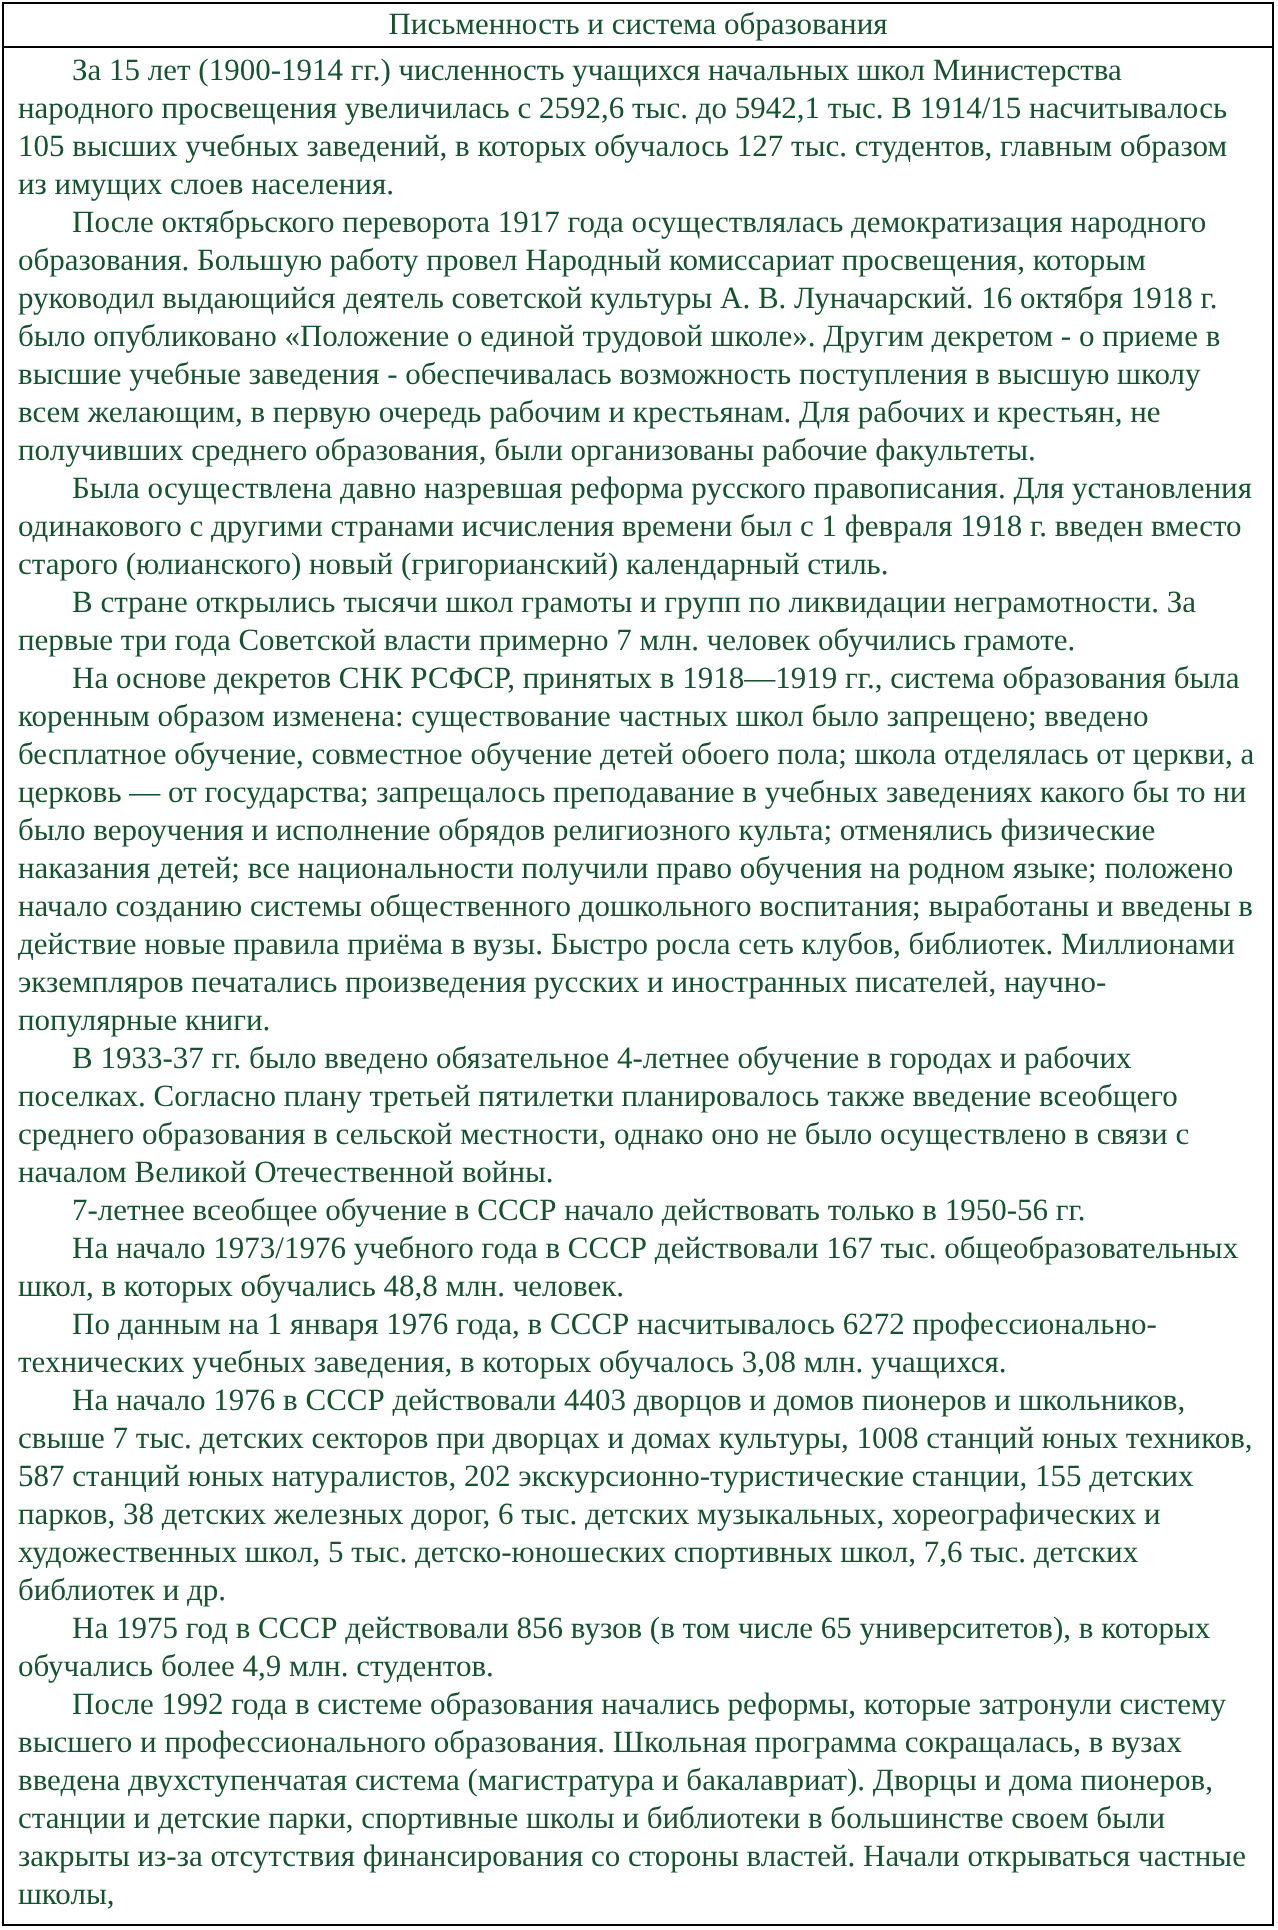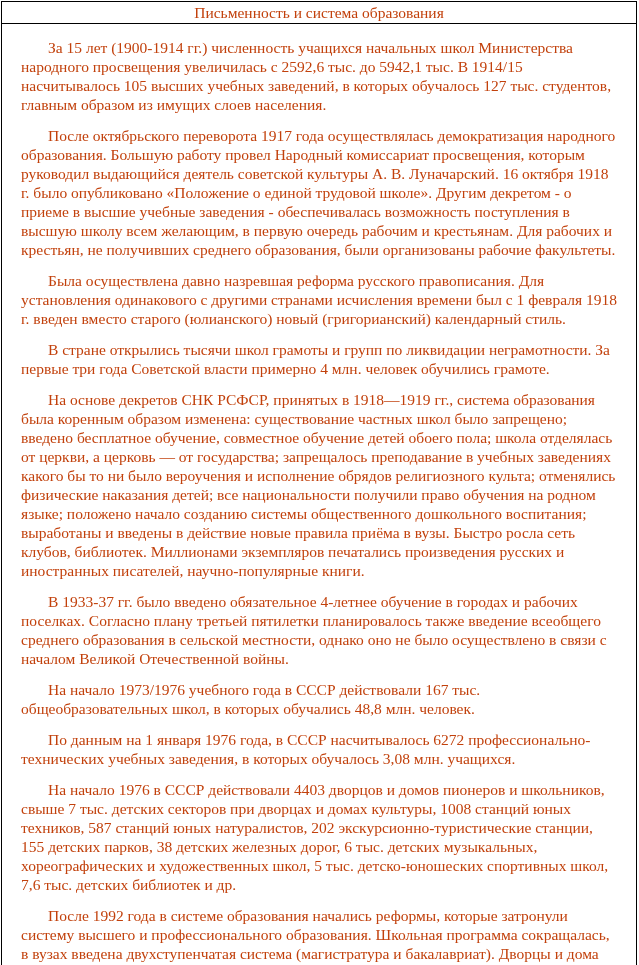--- a/index.html
+++ b/index.html
@@ -12,21 +12,21 @@
     overflow: hidden;
   }
   .page {
     position: absolute;
     left: 0;
     top: 0;
     width: 639px;
     height: 808px;
     background: #ffffff;
     font-family: "Liberation Serif", "DejaVu Serif", serif;
-    color: #c2410c;
+    color: #14532d;
   }
   .doc-table {
     position: absolute;
     left: 1px;
     top: 1px;
     width: 636px;
     border: 1px solid #000000;
     background: #ffffff;
   }
   .title-row {
@@ -39,38 +39,40 @@
     overflow: hidden;
   }
   .body-cell {
     padding: 2px 7px 5px 7px;
     min-height: 916px;
     font-size: 15.5px;
     line-height: 19px;
     text-align: left;
   }
   .body-cell p {
-    margin: 12px;
+    margin: 0;
     padding: 0;
     text-indent: 27px;
   }
 </style>
 </head>
 <body>
 
 <div class="page">
   <div class="doc-table">
     <div class="title-row">Письменность и система образования</div>
     <div class="body-cell">
       <p>За 15 лет (1900-1914 гг.) численность учащихся начальных школ Министерства народного просвещения увеличилась с 2592,6 тыс. до 5942,1 тыс. В 1914/15 насчитывалось 105 высших учебных заведений, в которых обучалось 127 тыс. студентов, главным образом из имущих слоев населения.</p>
       <p>После октябрьского переворота 1917 года осуществлялась демократизация народного образования. Большую работу провел Народный комиссариат просвещения, которым руководил выдающийся деятель советской культуры А. В. Луначарский. 16 октября 1918 г. было опубликовано «Положение о единой трудовой школе». Другим декретом - о приеме в высшие учебные заведения - обеспечивалась возможность поступления в высшую школу всем желающим, в первую очередь рабочим и крестьянам. Для рабочих и крестьян, не получивших среднего образования, были организованы рабочие факультеты.</p>
       <p>Была осуществлена давно назревшая реформа русского правописания. Для установления одинакового с другими странами исчисления времени был с 1 февраля 1918 г. введен вместо старого (юлианского) новый (григорианский) календарный стиль.</p>
-      <p>В стране открылись тысячи школ грамоты и групп по ликвидации неграмотности. За первые три года Советской власти примерно 4 млн. человек обучились грамоте.</p>
+      <p>В стране открылись тысячи школ грамоты и групп по ликвидации неграмотности. За первые три года Советской власти примерно 7 млн. человек обучились грамоте.</p>
       <p>На основе декретов СНК РСФСР, принятых в 1918—1919 гг., система образования была коренным образом изменена: существование частных школ было запрещено; введено бесплатное обучение, совместное обучение детей обоего пола; школа отделялась от церкви, а церковь — от государства; запрещалось преподавание в учебных заведениях какого бы то ни было вероучения и исполнение обрядов религиозного культа; отменялись физические наказания детей; все национальности получили право обучения на родном языке; положено начало созданию системы общественного дошкольного воспитания; выработаны и введены в действие новые правила приёма в вузы. Быстро росла сеть клубов, библиотек. Миллионами экземпляров печатались произведения русских и иностранных писателей, научно-популярные книги.</p>
       <p>В 1933-37 гг. было введено обязательное 4-летнее обучение в городах и рабочих поселках. Согласно плану третьей пятилетки планировалось также введение всеобщего среднего образования в сельской местности, однако оно не было осуществлено в связи с началом Великой Отечественной войны.</p>
+      <p>7-летнее всеобщее обучение в СССР начало действовать только в 1950-56 гг.</p>
       <p>На начало 1973/1976 учебного года в СССР действовали 167 тыс. общеобразовательных школ, в которых обучались 48,8 млн. человек.</p>
       <p>По данным на 1 января 1976 года, в СССР насчитывалось 6272 профессионально-технических учебных заведения, в которых обучалось 3,08 млн. учащихся.</p>
       <p>На начало 1976 в СССР действовали 4403 дворцов и домов пионеров и школьников, свыше 7 тыс. детских секторов при дворцах и домах культуры, 1008 станций юных техников, 587 станций юных натуралистов, 202 экскурсионно-туристические станции, 155 детских парков, 38 детских железных дорог, 6 тыс. детских музыкальных, хореографических и художественных школ, 5 тыс. детско-юношеских спортивных школ, 7,6 тыс. детских библиотек и др.</p>
+      <p>На 1975 год в СССР действовали 856 вузов (в том числе 65 университетов), в которых обучались более 4,9 млн. студентов.</p>
       <p>После 1992 года в системе образования начались реформы, которые затронули систему высшего и профессионального образования. Школьная программа сокращалась, в вузах введена двухступенчатая система (магистратура и бакалавриат). Дворцы и дома пионеров, станции и детские парки, спортивные школы и библиотеки в большинстве своем были закрыты из-за отсутствия финансирования со стороны властей. Начали открываться частные школы,</p>
 
     </div>
   </div>
 </div>
 
 </body></html>

